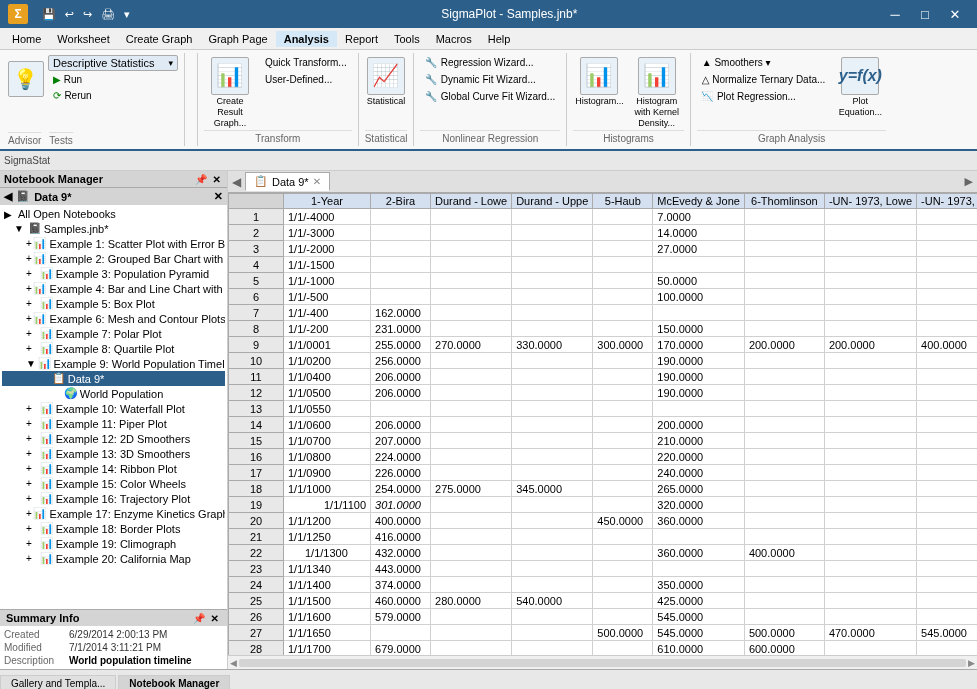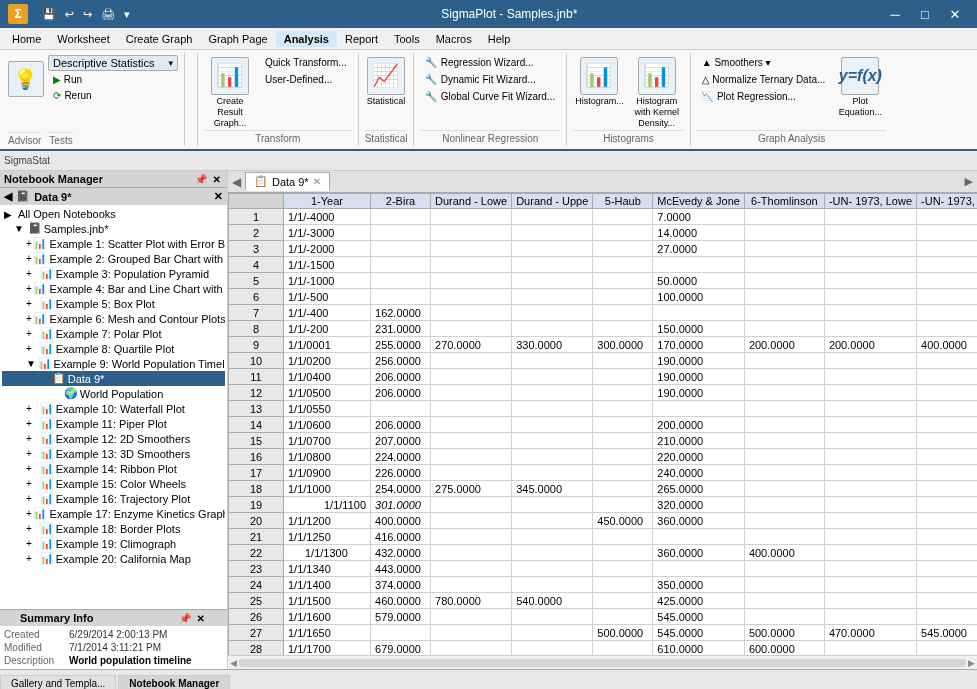--- a/index.html
+++ b/index.html
@@ -36,21 +36,21 @@
     .panel-header { background: #d4d4d4; padding: 2px 4px; font-size: 11px; font-weight: bold; display: flex; justify-content: space-between; align-items: center; border-bottom: 1px solid #aaa; }
     .panel-header-controls { display: flex; gap: 1px; }
     .panel-header-btn { font-size: 10px; padding: 0 2px; cursor: pointer; }
     .tree-container { flex: 1; overflow: auto; padding: 2px; }
     .tree-item { display: flex; align-items: center; gap: 2px; padding: 1px 2px; cursor: pointer; font-size: 11px; white-space: nowrap; overflow: hidden; }
     .tree-item.selected { background: #2c5f8a; color: white; }
     .tree-item .tree-icon { font-size: 10px; width: 12px; }
     
     
     .summary-panel { border-top: 1px solid #aaa; }
-    .summary-header { background: #d4d4d4; padding: 2px 20px; font-size: 11px; font-weight: bold; display: flex; justify-content: space-between; align-items: center; }
+    .summary-header { background: #d4d4d4; padding: 2px 6px; font-size: 11px; font-weight: bold; display: flex; justify-content: space-between; align-items: center; }
     .summary-content { padding: 2px; font-size: 10px; }
     .summary-row { display: flex; padding: 1px 2px; }
     .summary-label { width: 65px; color: #666; flex-shrink: 0; }
     .summary-value { color: #333; }
     .summary-desc { display: flex; padding: 1px 2px; }
     .summary-desc-label { width: 65px; color: #666; flex-shrink: 0; }
     .summary-desc-value { font-weight: bold; }
     .bottom-tab { padding: 2px 10px; font-size: 10px; cursor: pointer; border: 1px solid #ccc; border-bottom: none; background: #e0e0e0; margin-right: 2px; }
 
     
@@ -706,21 +706,21 @@
               <td style="background: rgb(255, 255, 255);"></td>
               <td style="color: rgb(0, 0, 0);">350.0000</td>
               <td style="background: rgb(255, 255, 255);"></td>
               <td style="background: rgb(255, 255, 255);"></td>
               <td style="background: rgb(255, 255, 255);"></td>
             </tr>
             <tr>
               <td class="row-num">25</td>
               <td style="color: rgb(0, 0, 0);">1/1/1500</td>
               <td style="color: rgb(0, 0, 0);">460.0000</td>
-              <td style="color: rgb(0, 0, 0);">780.0000</td>
+              <td style="color: rgb(0, 0, 0);">280.0000</td>
               <td style="color: rgb(0, 0, 0);">540.0000</td>
               <td style="background: rgb(255, 255, 255);"></td>
               <td style="color: rgb(0, 0, 0);">425.0000</td>
               <td style="background: rgb(255, 255, 255);"></td>
               <td style="background: rgb(255, 255, 255);"></td>
               <td style="background: rgb(255, 255, 255);"></td>
             </tr>
             <tr>
               <td class="row-num">26</td>
               <td style="color: rgb(0, 0, 0);">1/1/1600</td>

